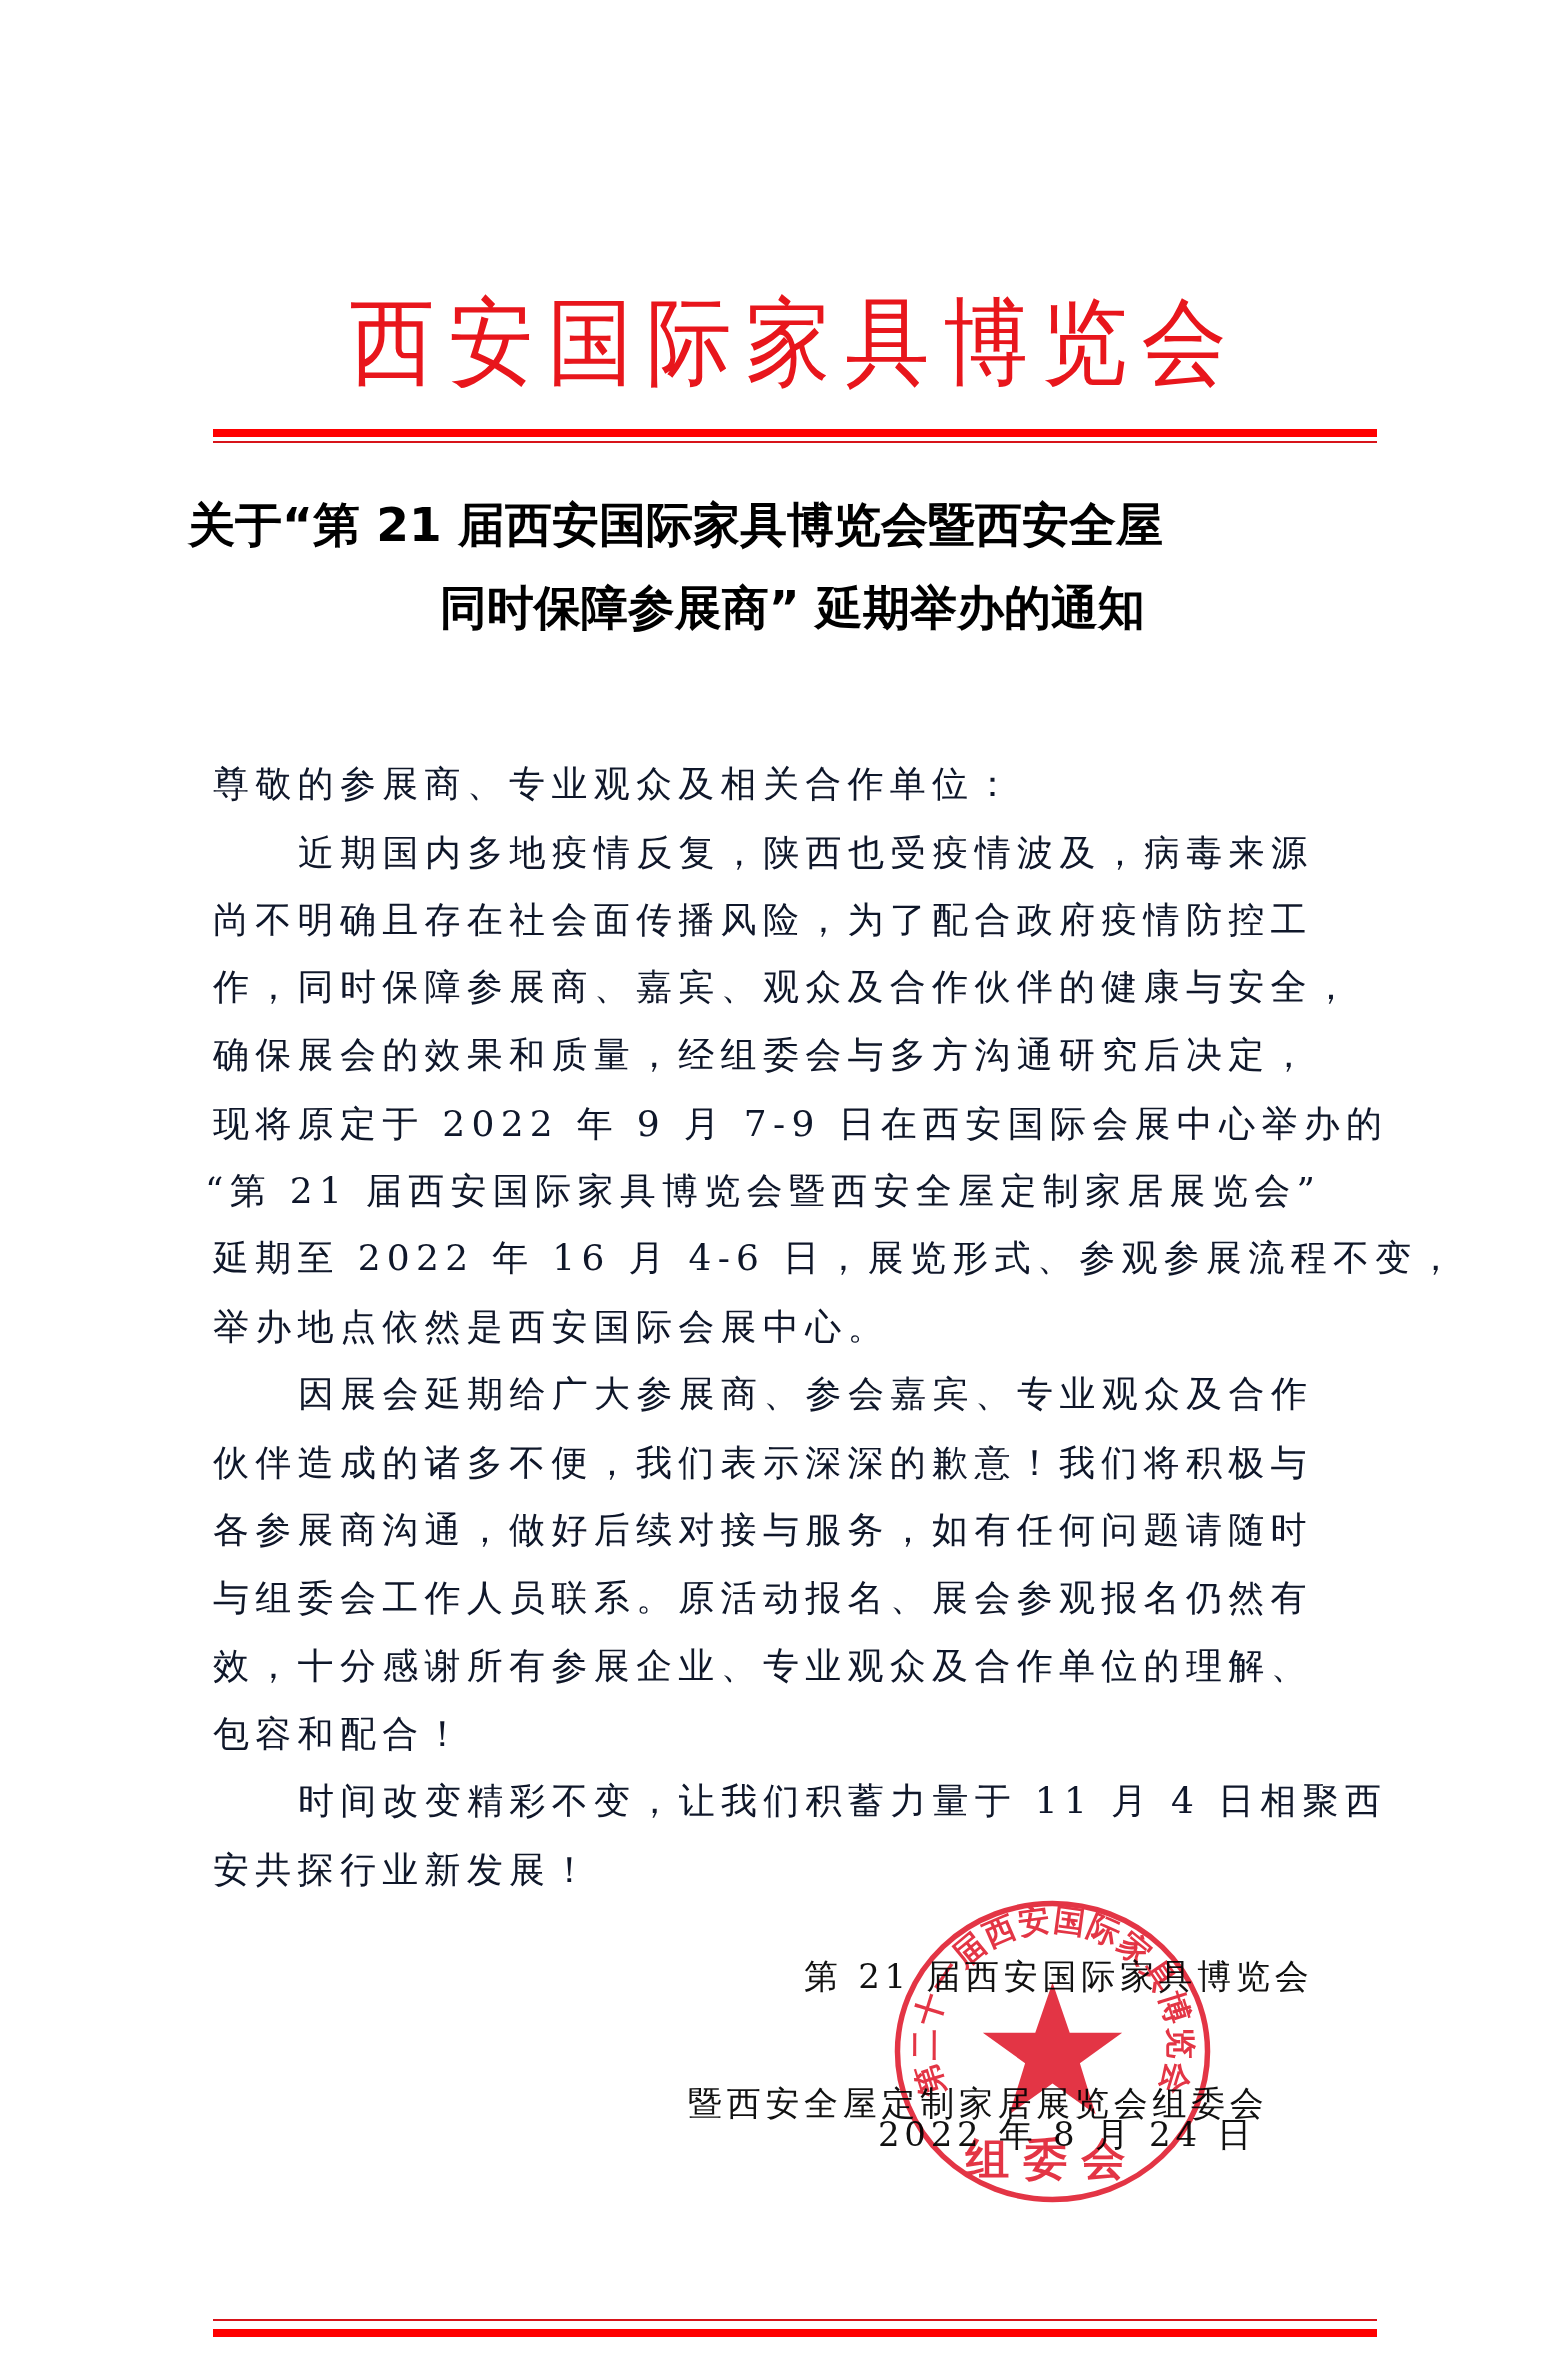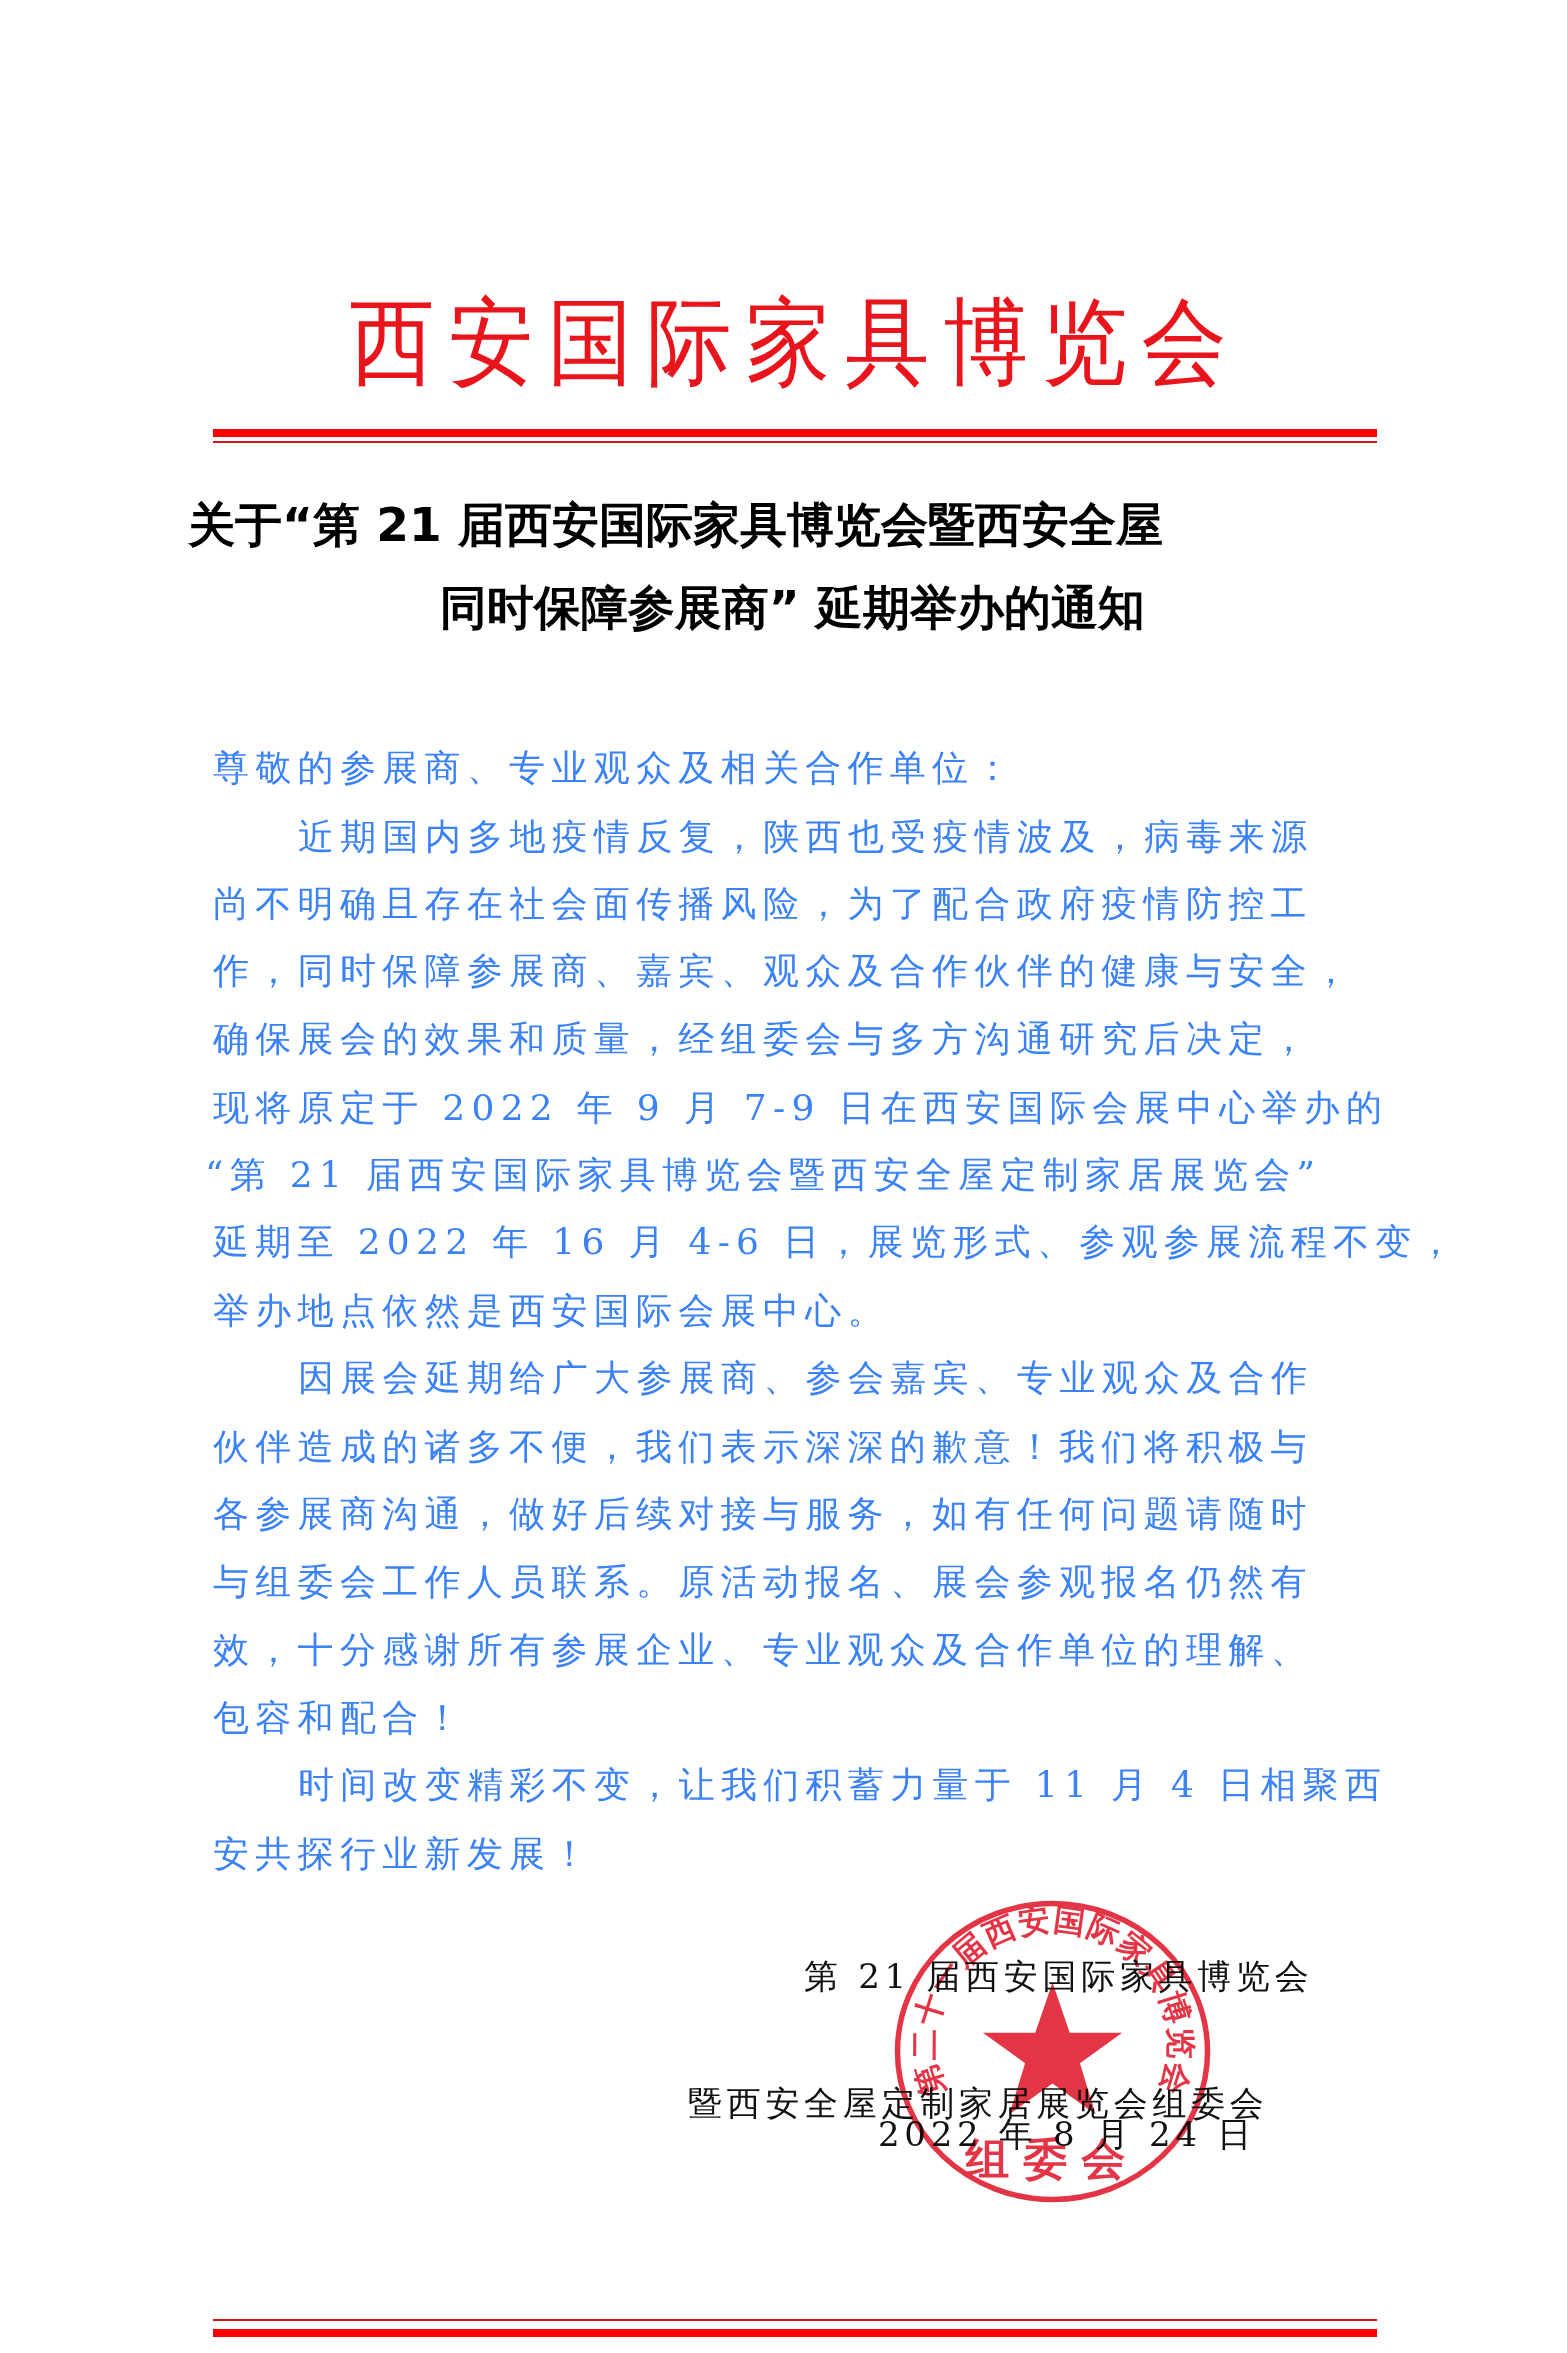--- a/index.html
+++ b/index.html
@@ -67,22 +67,23 @@
     }
     
     .body-line {
       position: absolute;
       left: 213px;
       width: 1160px;
       font-family: "DejaVu Serif", "Liberation Serif", serif;
       font-size: 36px;
       line-height: 47px;
       letter-spacing: 6.3px;
-      color: #3b82f6;
+      color: #0f172a;
       white-space: nowrap;
+      margin-top: 16px;
     }
     .body-line.indent {
       left: 298px;
     }
     
     .sig-line {
       position: absolute;
       font-family: "DejaVu Serif", "Liberation Serif", serif;
       font-size: 34px;
       line-height: 44px;

